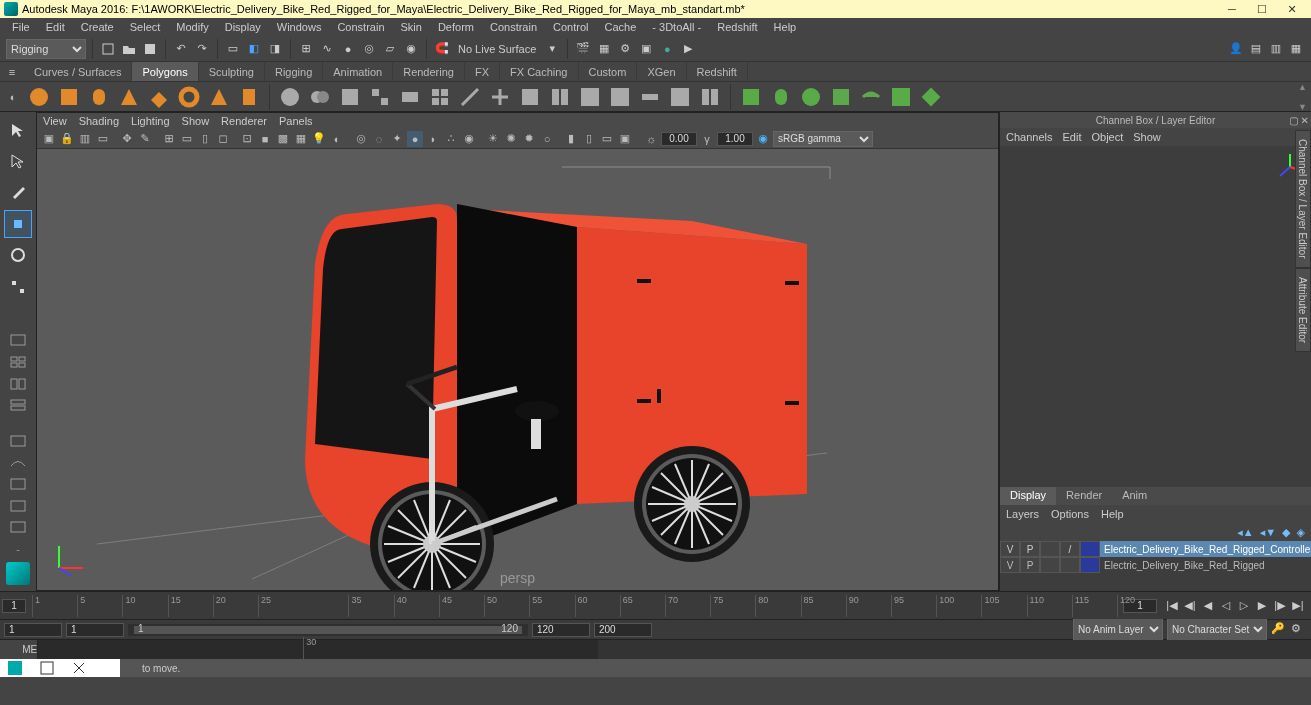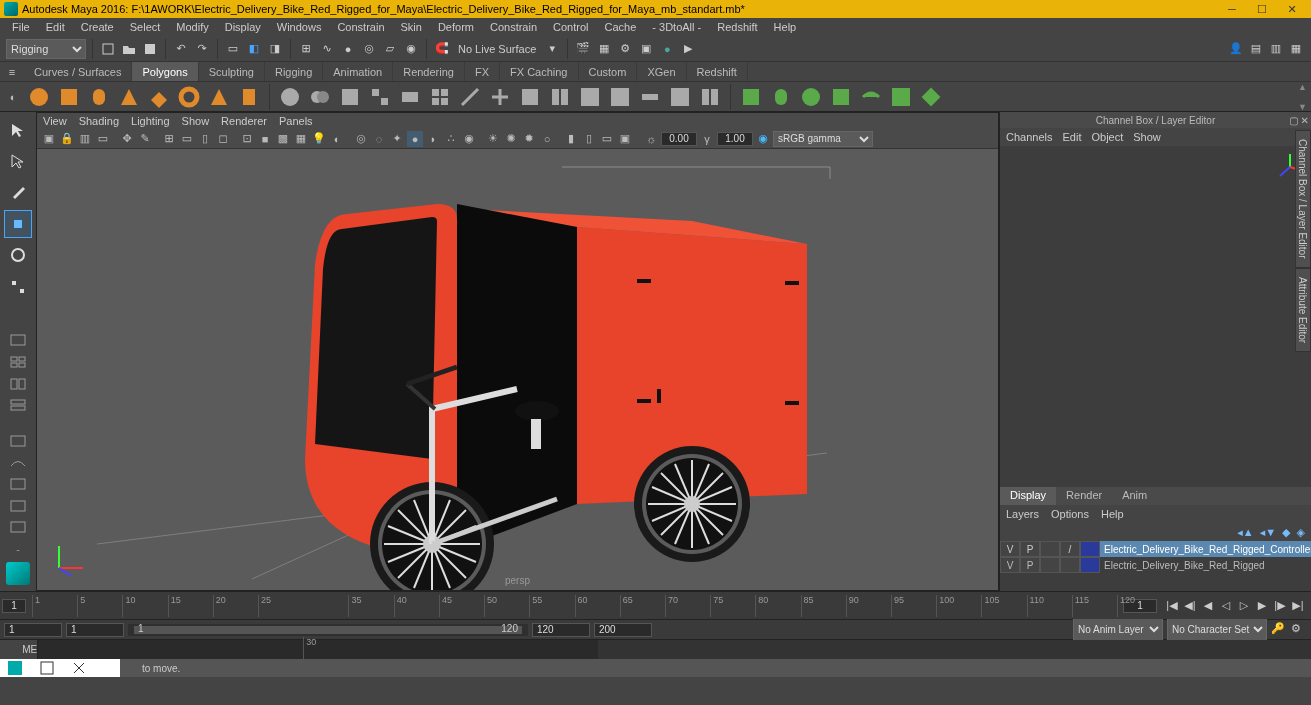--- a/index.html
+++ b/index.html
@@ -1,19 +1,19 @@
 <!DOCTYPE html>
 <html><head>
 <meta charset="utf-8">
 <style>
 * { margin: 0; padding: 0; box-sizing: border-box; font-family: "Segoe UI", Arial, sans-serif; user-select: none; }
 body { width: 1311px; height: 705px; background: #444444; color: #bbb; overflow: hidden; font-size: 11px; }
 
 
-.titlebar { height: 18px; background: #eab308; color: #000; display: flex; align-items: center; padding: 0 4px; font-size: 11px; }
+.titlebar { height: 18px; background: #fef9c3; color: #000; display: flex; align-items: center; padding: 0 4px; font-size: 11px; }
 .titlebar .maya-logo { width: 14px; height: 14px; background: linear-gradient(135deg,#0aa,#066); border-radius: 2px; margin-right: 4px; }
 .titlebar .spacer { flex: 1; }
 .winbtn { width: 30px; height: 18px; display: flex; align-items: center; justify-content: center; color: #333; }
 
 
 .menubar { height: 18px; background: #444; display: flex; align-items: center; padding: 0 4px; gap: 0; font-size: 11px; color: #ccc; }
 .menubar .menuitem { padding: 2px 8px; }
 
 
 .statusline { height: 26px; background: #444; display: flex; align-items: center; padding: 0 6px; gap: 3px; border-bottom: 1px solid #333; }
@@ -52,21 +52,21 @@
 
 
 .viewpanel { flex:1; background:#444; display:flex; flex-direction:column; border:1px solid #222;}
 .vp-menubar { height:16px; background:#4a4a4a; display:flex; align-items:center; padding:0 6px; gap:12px; font-size:11px; color:#ccc; }
 .vp-toolbar { height:20px; background:#4a4a4a; display:flex; align-items:center; padding:0 4px; gap:2px; border-bottom:1px solid #333;}
 .vp-ic { width:16px; height:16px; display:flex; align-items:center; justify-content:center; color:#bbb; }
 .vp-ic.active { background:#3a7aaf60; }
 .vp-num { width:36px; height:14px; background:#2a2a2a; color:#ddd; font-size:10px; display:flex; align-items:center; justify-content:center; border:1px solid #555;}
 .vp-select { background:#5a5a5a; color:#ddd; border:1px solid #666; height:16px; font-size:10px; min-width:100px;}
 .viewport { flex:1; background:#5b5b5b; position:relative; overflow:hidden; }
-.persp-label { position:absolute; bottom:4px; left:50%; transform:translateX(-50%); color:#999; font-size:10px; }
+.persp-label { position:absolute; bottom:4px; left:50%; transform:translateX(-50%); color:#999; font-size:14px; }
 .axis { position:absolute; left:12px; bottom:12px; width:40px; height:40px; }
 
 
 .rightpanel { width: 312px; background:#444; display:flex; flex-direction:column; border-left:1px solid #222; }
 .rp-title { height:16px; display:flex; align-items:center; justify-content:center; font-size:10px; color:#bbb; background:#4a4a4a; position:relative;}
 .rp-title .rx { position:absolute; right:2px; display:flex; gap:2px;}
 .rp-menubar { height:18px; display:flex; align-items:center; padding:0 6px; gap:10px; font-size:11px; color:#ccc; background:#444;}
 .rp-channels { flex:1; background:#3d3d3d; position:relative; }
 .rp-compass { position:absolute; right:6px; top:6px; width:30px; height:30px; }
 .rp-tabs { height:18px; display:flex; background:#4a4a4a; }

